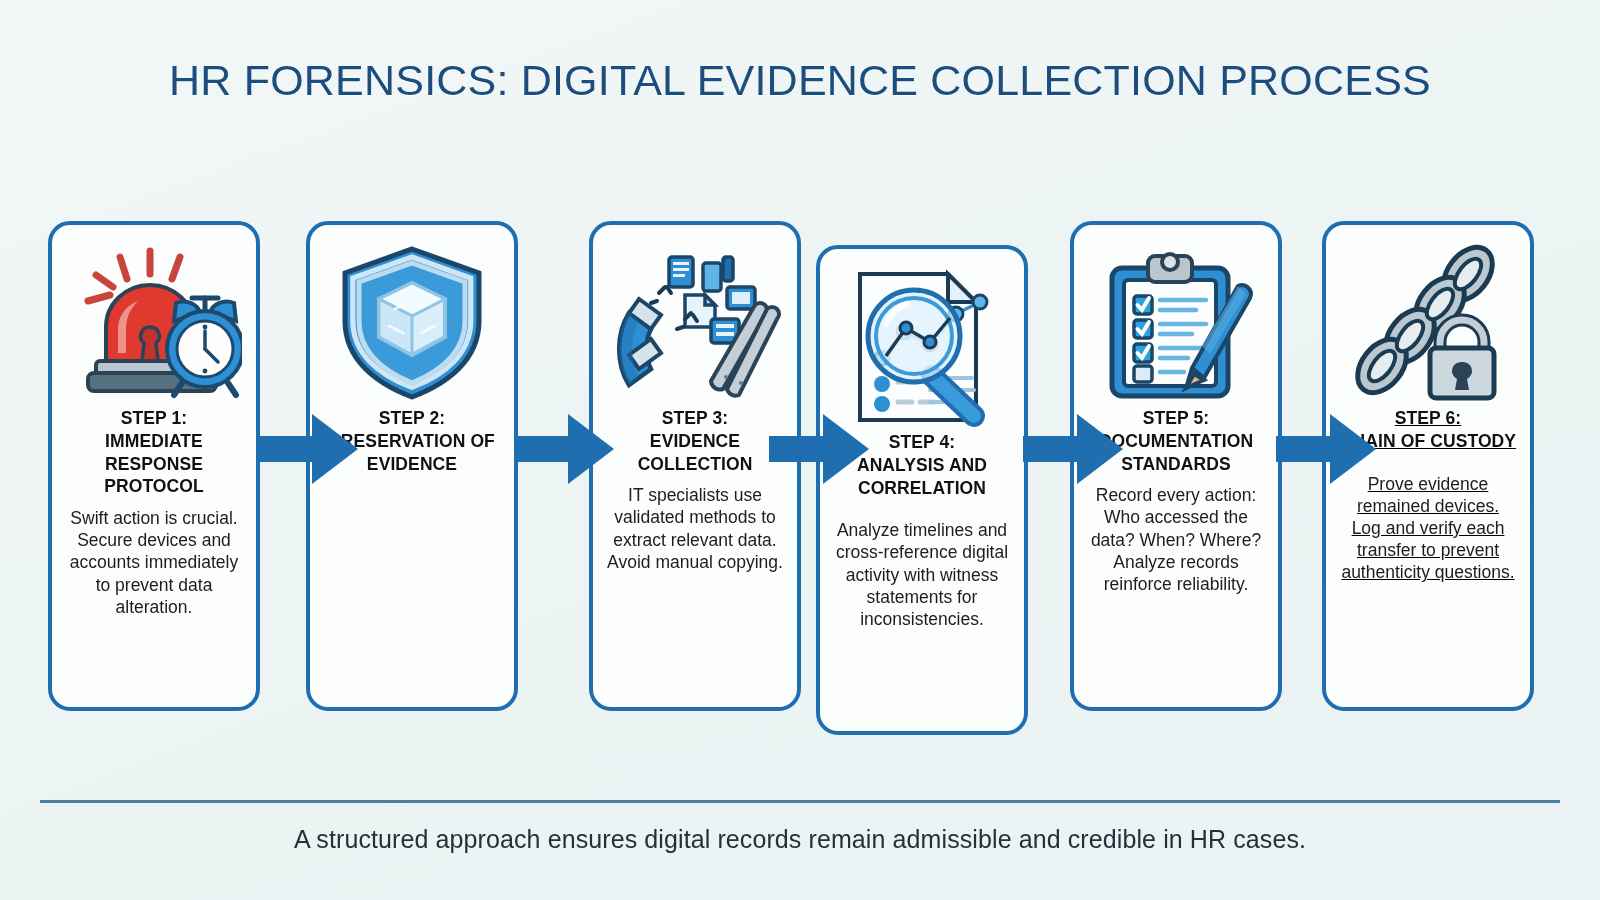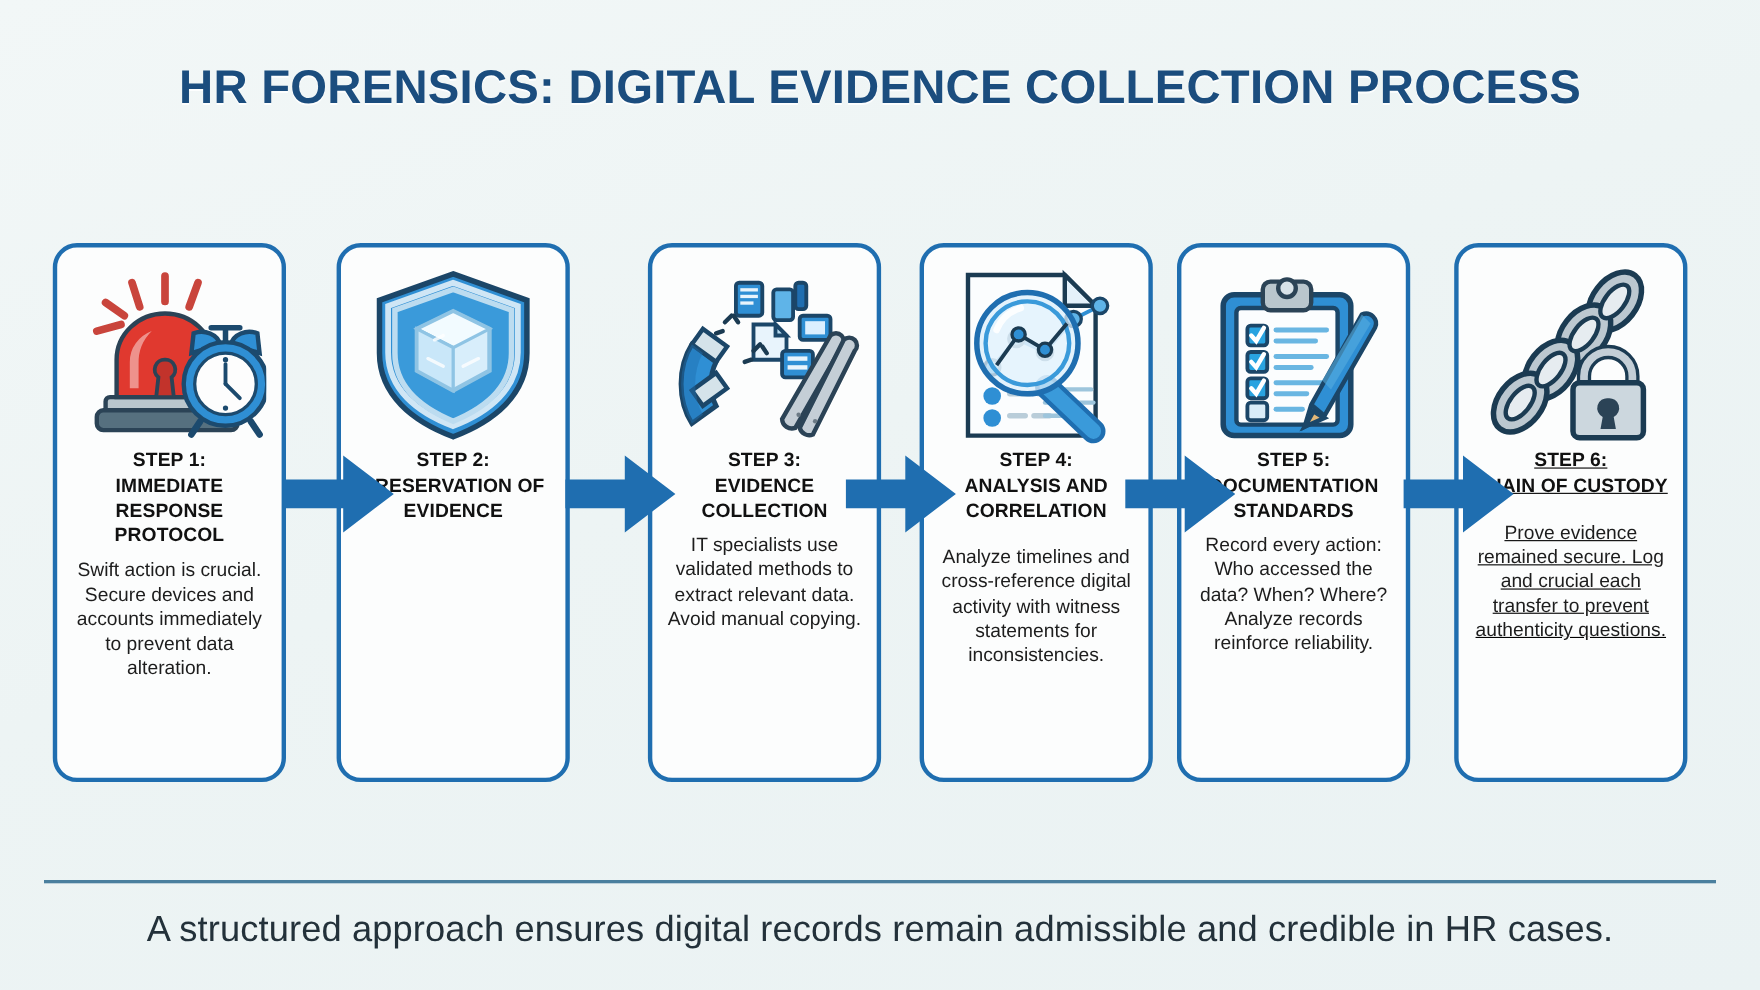--- a/index.html
+++ b/index.html
@@ -18,21 +18,21 @@
   }
 
   
   #page-title {
     position: absolute;
     top: 56px;
     left: 0;
     width: 1600px;
     text-align: center;
     font-size: 43px;
-    font-weight: bold;
+    font-weight: normal;
     letter-spacing: 0.2px;
     color: #1b4d7e;
     text-transform: uppercase;
     text-shadow: 0 1px 0 rgba(255,255,255,0.85);
     white-space: nowrap;
   }
 
   
   #steps-row {
     position: absolute;
@@ -53,21 +53,21 @@
     padding: 14px 12px 12px 12px;
     display: flex;
     flex-direction: column;
     align-items: center;
     overflow: hidden;
   }
 
   .step-card:nth-child(1) { left: 0px; }
   .step-card:nth-child(2) { left: 258px; }
   .step-card:nth-child(3) { left: 541px; }
-  .step-card:nth-child(4) { left: 788px; }
+  .step-card:nth-child(4) { left: 768px; margin-top: 24px; }
   .step-card:nth-child(5) { left: 1022px; }
   .step-card:nth-child(6) { left: 1274px; text-decoration: underline; }
 
   .icon-box {
     width: 180px;
     height: 168px;
     display: flex;
     align-items: center;
     justify-content: center;
     flex: none;
@@ -119,21 +119,21 @@
     height: 3px;
     background: #4a7f9e;
   }
 
   #footer-note {
     position: absolute;
     top: 825px;
     left: 0;
     width: 1600px;
     text-align: center;
-    font-size: 33px;
+    font-size: 25px;
     color: #23313a;
     letter-spacing: 0.1px;
     white-space: nowrap;
   }
 </style>
 </head>
 <body>
 
 <div id="page-title">HR FORENSICS: DIGITAL EVIDENCE COLLECTION PROCESS</div>
 
@@ -343,21 +343,21 @@
           <ellipse cx="38" cy="124" rx="9" ry="18" transform="rotate(38 38 124)"></ellipse>
         </g>
         <path d="M96 110 v-10 a22 22 0 0 1 44 0 v10" fill="none" stroke="#1b3b52" stroke-width="13" stroke-linecap="round"></path>
         <path d="M96 110 v-10 a22 22 0 0 1 44 0 v10" fill="none" stroke="#c3ced6" stroke-width="7" stroke-linecap="round"></path>
         <rect x="86" y="106" width="64" height="50" rx="6" fill="#ccd7de" stroke="#1b3b52" stroke-width="5"></rect>
         <path d="M118 120 a9 9 0 0 1 5 17 l2 11 h-14 l2 -11 a9 9 0 0 1 5 -17 Z" fill="#2b4356"></path>
       </svg>
     </div>
     <div class="step-heading">STEP 6:
 CHAIN OF CUSTODY</div>
-    <div class="step-body">Prove evidence remained secure. Log and crucial each transfer to prevent authenticity questions.</div>
+    <div class="step-body">Prove evidence remained devices. Log and verify each transfer to prevent authenticity questions.</div>
   </div>
 
   <svg class="arrow" viewBox="0 0 104 78">
     <path d="M2 26 H56 V4 L102 39 L56 74 V52 H2 Z" fill="#1f6eb0"></path>
   </svg>
   <svg class="arrow" viewBox="0 0 104 78">
     <path d="M2 26 H56 V4 L102 39 L56 74 V52 H2 Z" fill="#1f6eb0"></path>
   </svg>
   <svg class="arrow" viewBox="0 0 104 78">
     <path d="M2 26 H56 V4 L102 39 L56 74 V52 H2 Z" fill="#1f6eb0"></path>

